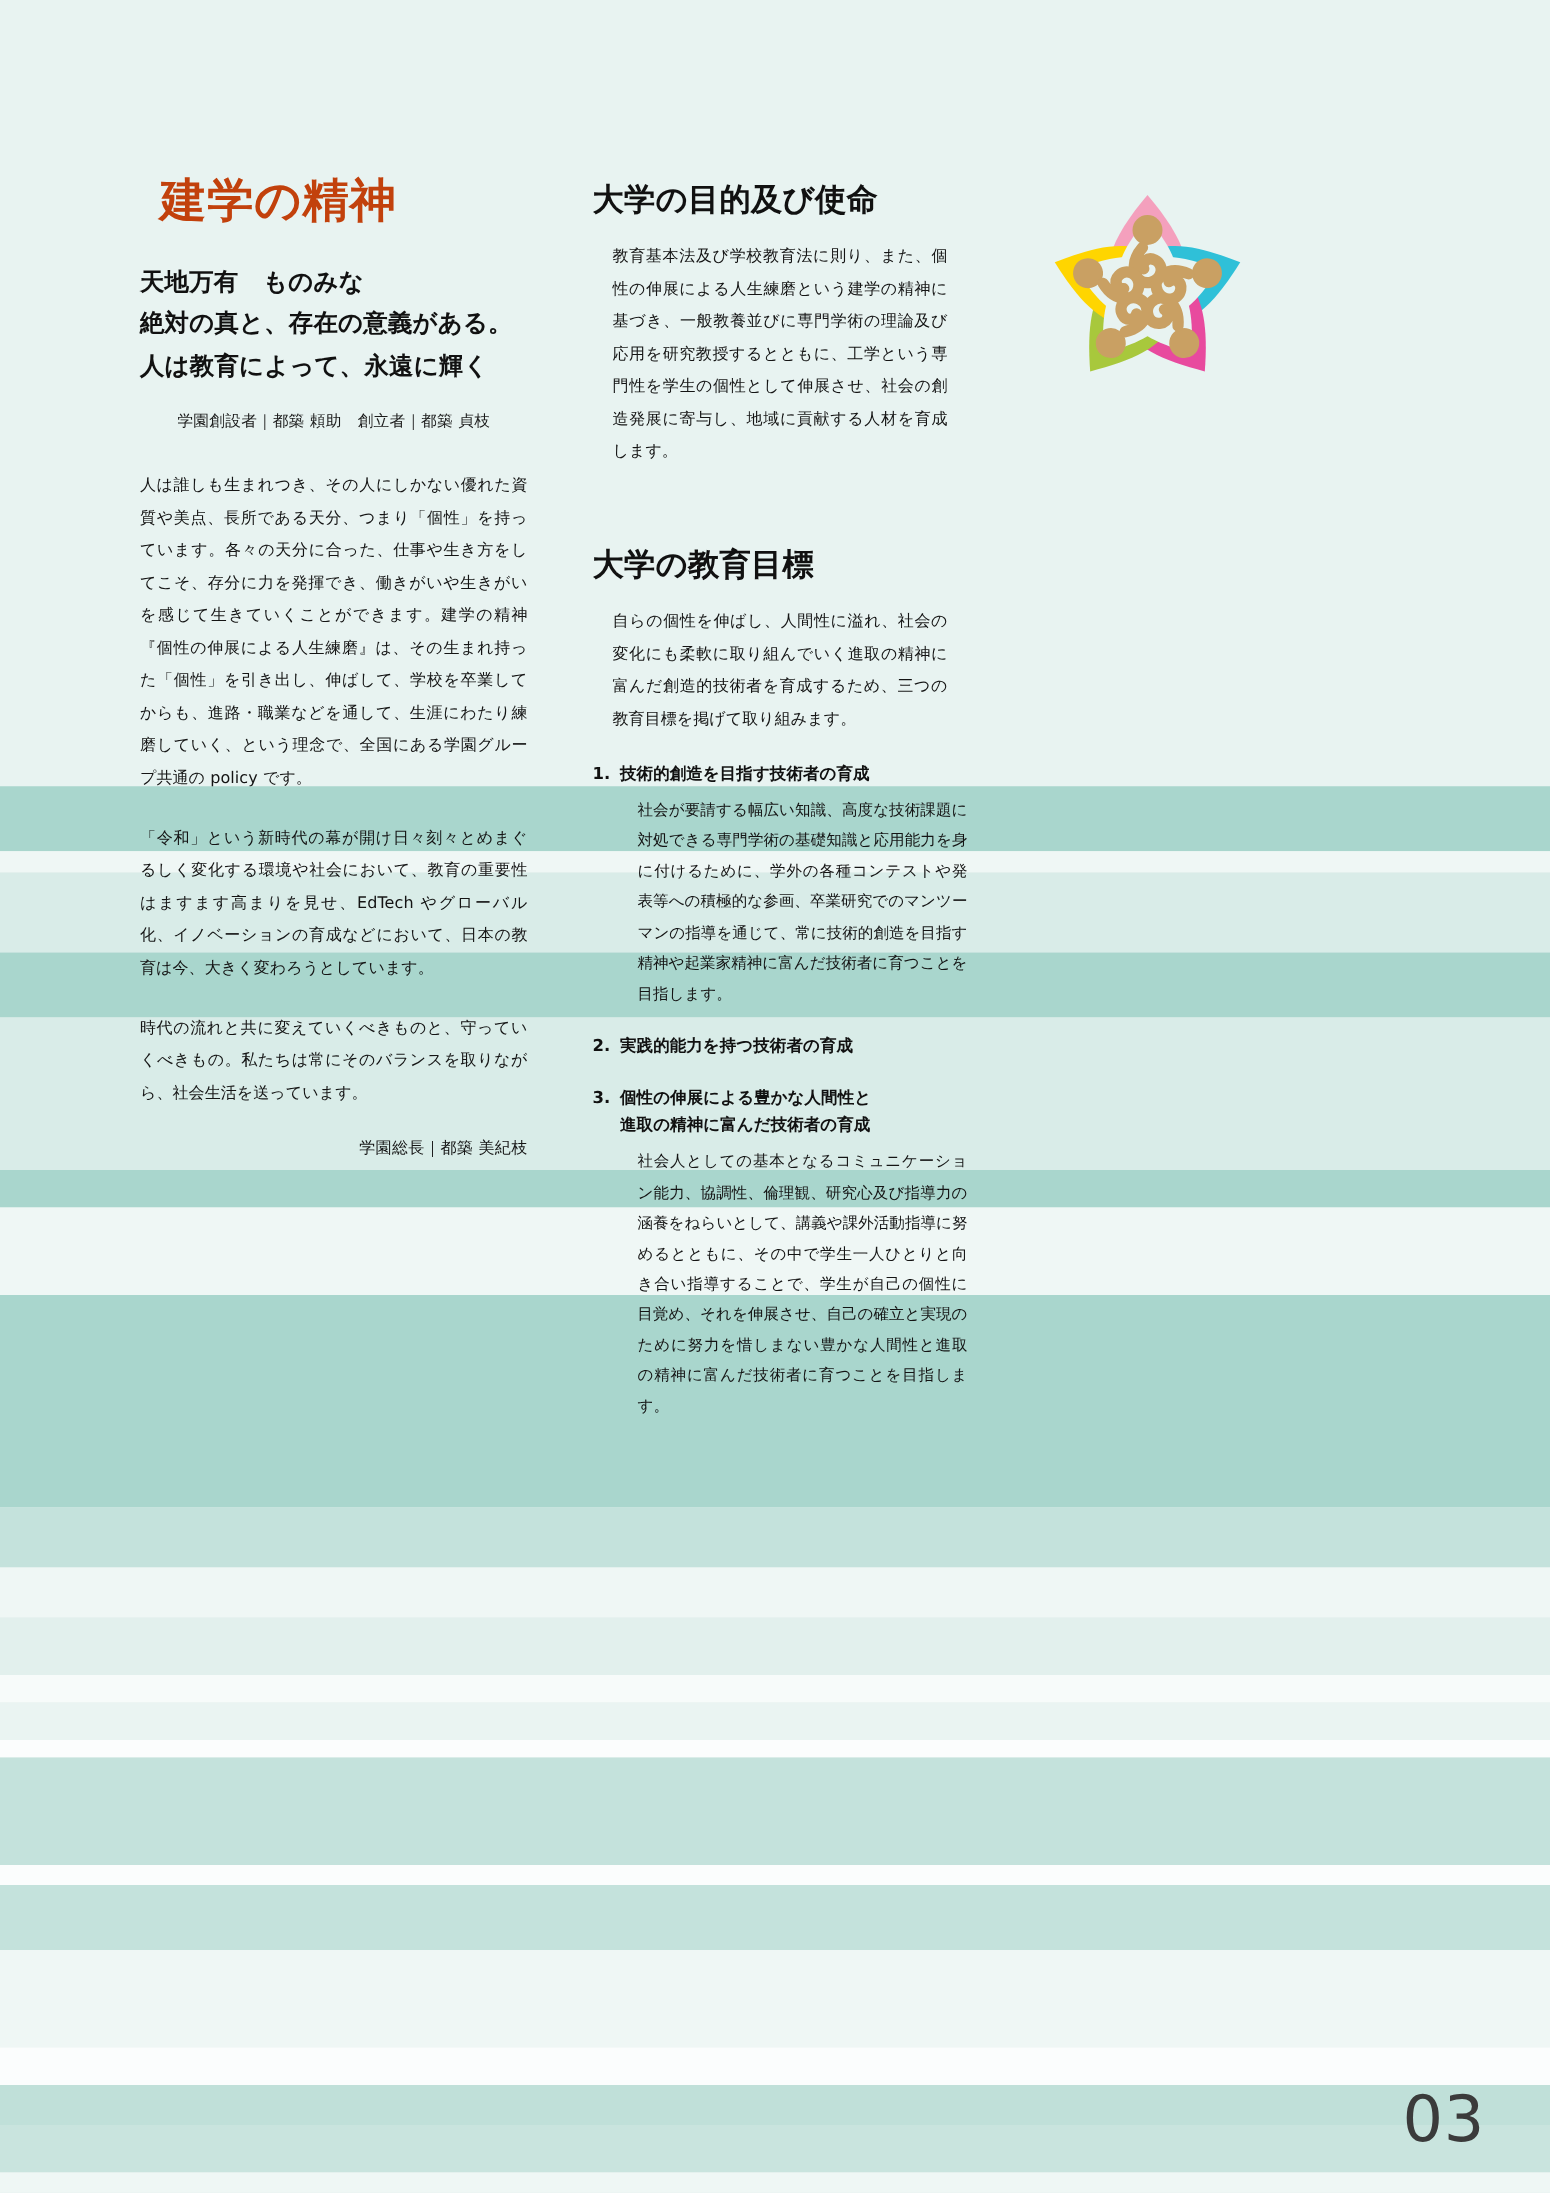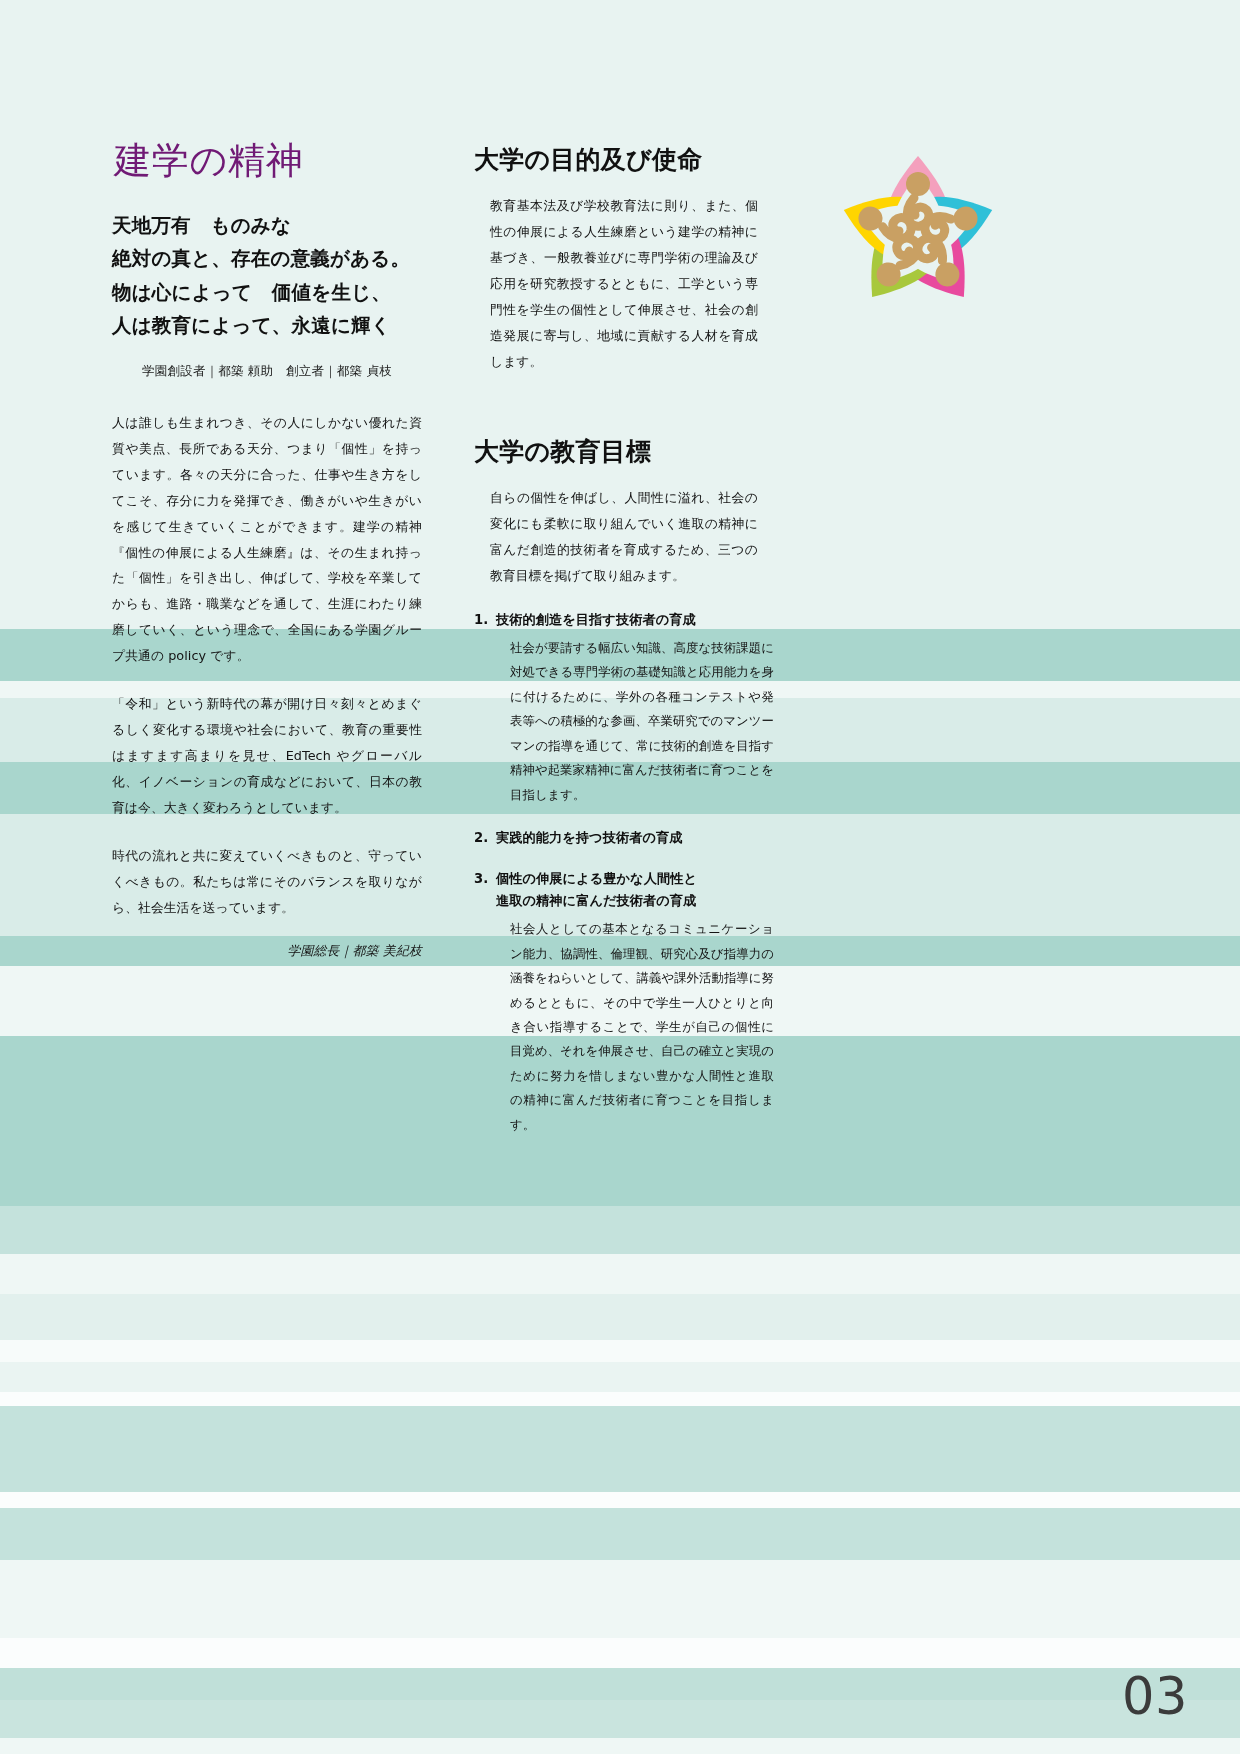--- a/index.html
+++ b/index.html
@@ -16,43 +16,43 @@
   .bands{position:absolute;inset:0;z-index:1;pointer-events:none;}
   .band{position:absolute;left:0;width:1240px;}
 
   
   .content{position:absolute;inset:0;z-index:2;}
 
   
   .col-left{position:absolute;left:112px;top:140px;width:310px;}
 
   .title-main{
-    font-size:37px;font-weight:400;color:#701a75;
-    letter-spacing:.02em;line-height:1.15;margin:0 0 26px 2px;
+    font-size:37px;font-weight:700;color:#c2410c;
+    letter-spacing:.02em;line-height:1.15;margin:0 0 26px 16px;
   }
   .poem{margin:0 0 20px 0;}
   .poem-line{
     font-size:19.5px;font-weight:700;color:#111;
     line-height:1.72;letter-spacing:.01em;white-space:nowrap;
   }
   .founders{
     font-size:12.5px;color:#1a1a1a;text-align:center;
     letter-spacing:.02em;margin-top:14px;
   }
 
   .body-block{margin-top:30px;}
   .body-p{
     font-size:12.8px;color:#141414;line-height:2.03;
     letter-spacing:.005em;margin:0 0 22px 0;
     text-align:justify;
   }
   .body-p:last-child{margin-bottom:0;}
   .signature{
     font-size:12.8px;color:#141414;text-align:right;
-    margin-top:4px;letter-spacing:.02em;font-style:italic;
+    margin-top:4px;letter-spacing:.02em;
   }
 
   
   .col-right{position:absolute;left:474px;top:145px;width:300px;}
 
   .title-sec{
     font-size:25px;font-weight:700;color:#111;
     letter-spacing:.01em;line-height:1.2;margin:0 0 18px 0;
   }
   .sec-body{
@@ -121,21 +121,20 @@
 
   <div class="content">
 
     <div class="col-left">
 
       <h1 class="title-main">建学の精神</h1>
 
       <div class="poem">
         <div class="poem-line">天地万有　ものみな</div>
         <div class="poem-line">絶対の真と、存在の意義がある。</div>
-        <div class="poem-line">物は心によって　価値を生じ、</div>
         <div class="poem-line">人は教育によって、永遠に輝く</div>
       </div>
 
       <div class="founders">学園創設者｜都築 頼助　創立者｜都築 貞枝</div>
 
       <div class="body-block">
         <p class="body-p">人は誰しも生まれつき、その人にしかない優れた資質や美点、長所である天分、つまり「個性」を持っています。各々の天分に合った、仕事や生き方をしてこそ、存分に力を発揮でき、働きがいや生きがいを感じて生きていくことができます。建学の精神『個性の伸展による人生練磨』は、その生まれ持った「個性」を引き出し、伸ばして、学校を卒業してからも、進路・職業などを通して、生涯にわたり練磨していく、という理念で、全国にある学園グループ共通の policy です。</p>
         <p class="body-p">「令和」という新時代の幕が開け日々刻々とめまぐるしく変化する環境や社会において、教育の重要性はますます高まりを見せ、EdTech やグローバル化、イノベーションの育成などにおいて、日本の教育は今、大きく変わろうとしています。</p>
         <p class="body-p">時代の流れと共に変えていくべきものと、守っていくべきもの。私たちは常にそのバランスを取りながら、社会生活を送っています。</p>
         <div class="signature">学園総長｜都築 美紀枝</div>

